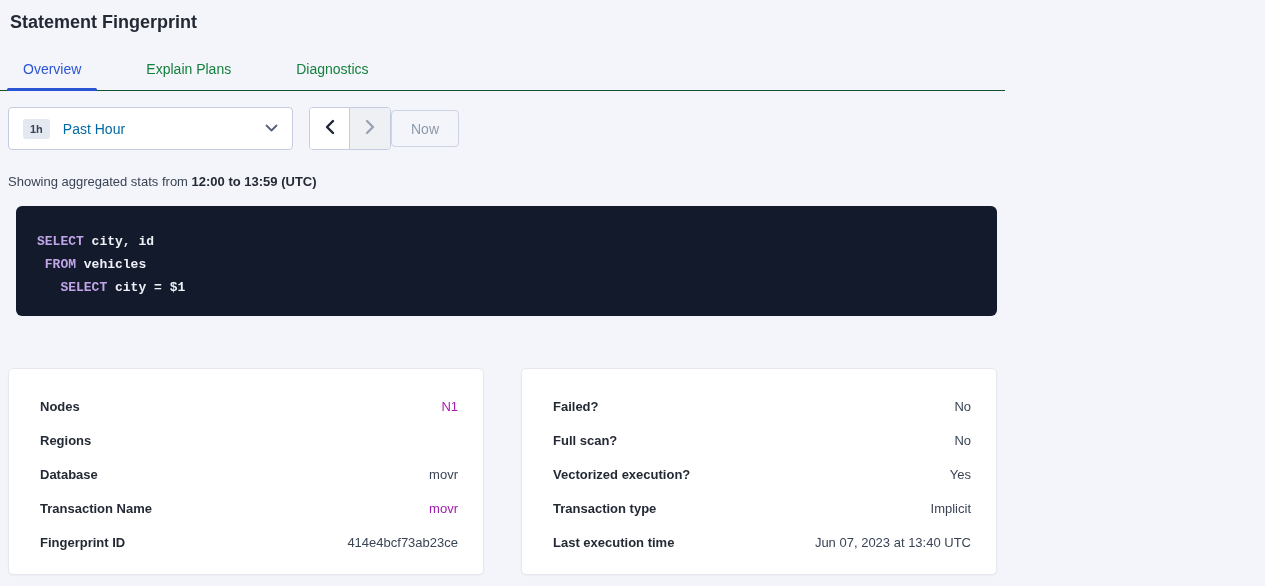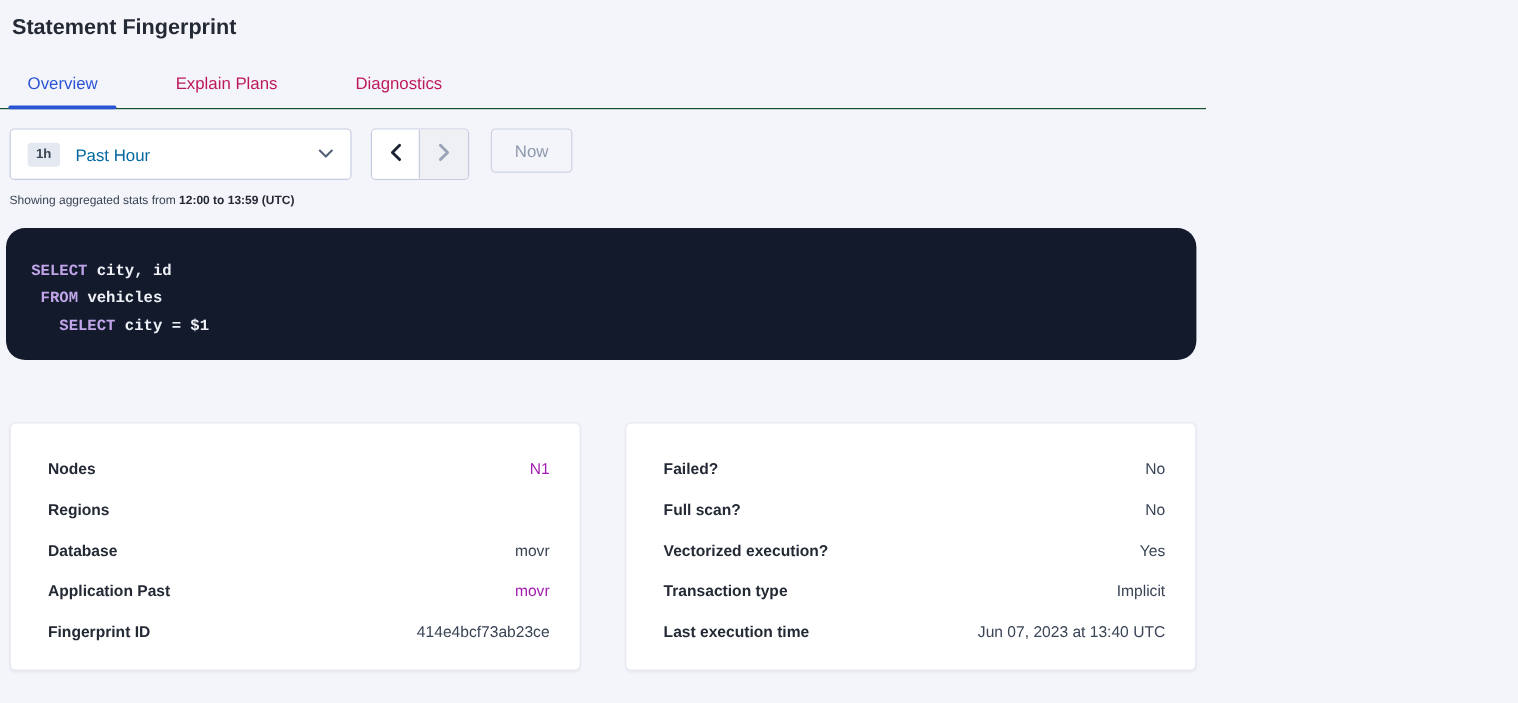--- a/index.html
+++ b/index.html
@@ -22,36 +22,37 @@
   .tabs {
     display: flex;
     margin-top: 17px;
     padding: 0 7px;
     border-bottom: 1px solid #14532d;
   }
   .tab {
     padding: 11px 16px 13px 16px;
     margin-right: 33px;
     font-size: 14px;
-    color: #be185d;
+    color: #15803d;
     position: relative;
     cursor: pointer;
   }
   .tab.active { color: #2b54d4; }
   .tab.active::after {
     content: "";
     position: absolute;
     left: 0; right: 0; bottom: -1px;
     height: 3px;
     background: #2b54d4;
     border-radius: 2px;
   }
   
   .time-row {
     display: flex;
+    align-items: center;
     margin-top: 16px;
     padding: 0 8px;
   }
   .time-dropdown {
     width: 285px; height: 43px;
     background: #ffffff;
     border: 1px solid #c6cce0;
     border-radius: 4px;
     display: flex;
     align-items: center;
@@ -84,43 +85,42 @@
     align-items: center;
     justify-content: center;
     cursor: pointer;
     background: #ffffff;
     border: none;
   }
   .arrow-btn.prev { border-right: 1px solid #c6cce0; }
   .arrow-btn.next { background: #eef0f4; cursor: default; }
   .now-btn {
     height: 37px;
-    margin-left: 18px;
     padding: 0 19px;
     background: transparent;
     border: 1px solid #ccd3e3;
     border-radius: 4px;
     color: #8e99ad;
     font-size: 14px;
     font-family: "Liberation Sans", sans-serif;
     cursor: default;
   }
   
   .stats-line {
-    margin-top: 12px;
+    margin-top: 24px;
     padding: 0 8px;
-    font-size: 10px;
+    font-size: 13px;
     color: #394455;
   }
   .stats-line .bold { font-weight: 700; color: #242a35; }
   
   .sql-box {
-    margin: 17px 8px 0 5px;
+    margin: 17px 8px 0 16px;
     background: #121a2c;
-    border-radius: 16px;
+    border-radius: 6px;
     padding: 24px 21px 17px 21px;
     height: 110px;
   }
   .sql-line {
     font-family: "Liberation Mono", "DejaVu Sans Mono", monospace;
     font-size: 13px;
     font-weight: 700;
     line-height: 23px;
     color: #eef0f6;
     white-space: pre;
@@ -211,21 +211,21 @@
         </div>
         <div class="card-row">
           <span class="row-label">Regions</span>
           <span class="row-value"></span>
         </div>
         <div class="card-row">
           <span class="row-label">Database</span>
           <span class="row-value">movr</span>
         </div>
         <div class="card-row">
-          <span class="row-label">Application Past</span>
+          <span class="row-label">Transaction Name</span>
           <span class="row-value link">movr</span>
         </div>
         <div class="card-row">
           <span class="row-label">Fingerprint ID</span>
           <span class="row-value">414e4bcf73ab23ce</span>
         </div>
       </div>
     <div class="summary-card">
         <div class="card-row">
           <span class="row-label">Failed?</span>

